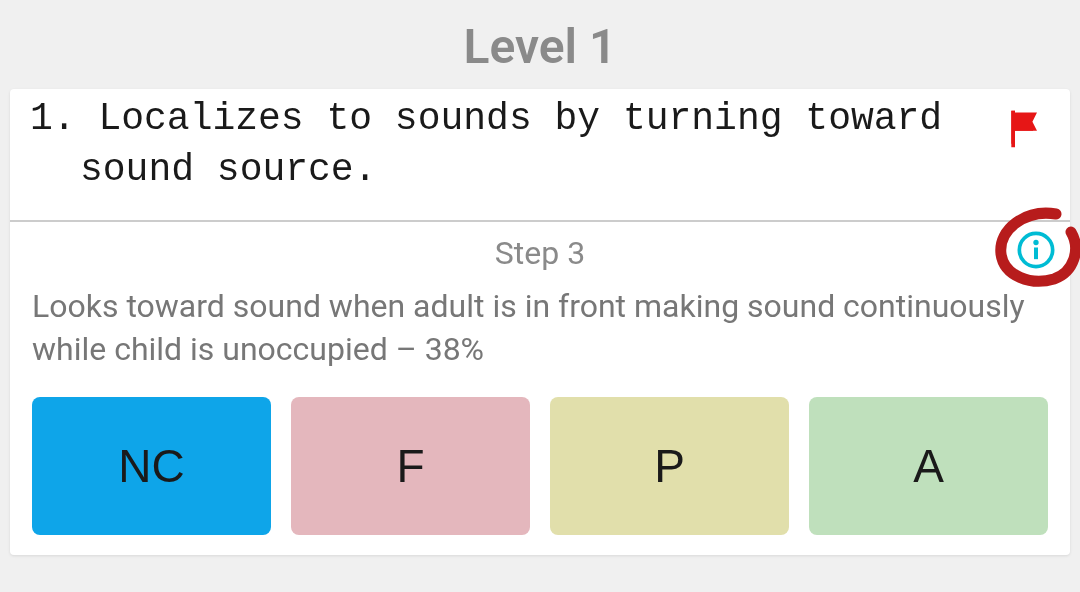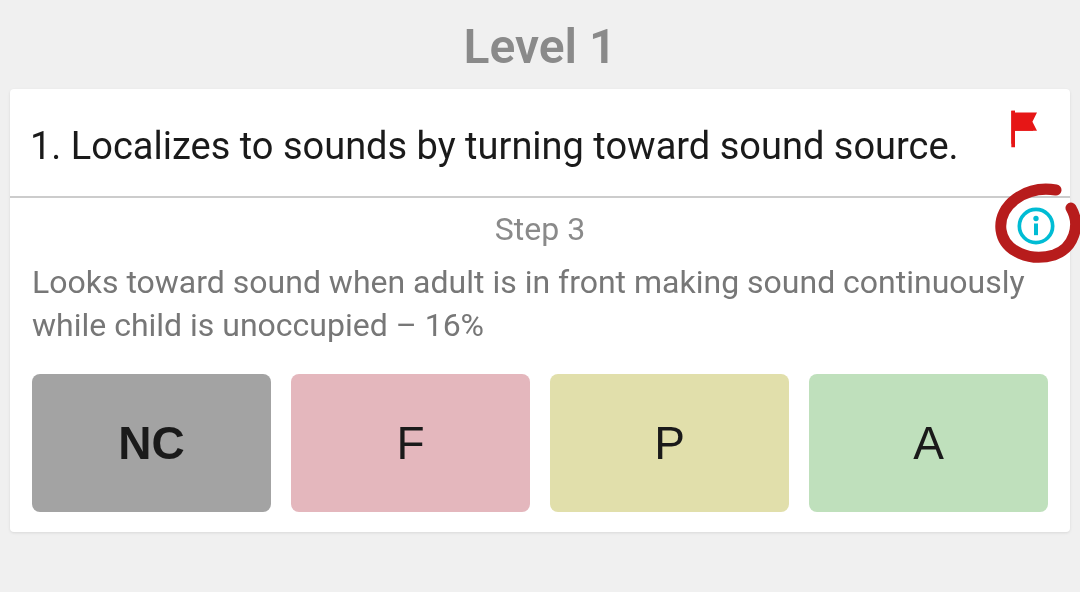--- a/index.html
+++ b/index.html
@@ -22,23 +22,24 @@
       padding: 18px 0 14px 0;
     }
     .card {
       background: #ffffff;
       margin: 0 10px;
       border-radius: 4px;
       box-shadow: 0 1px 3px rgba(0,0,0,0.1);
       position: relative;
     }
     .card-header {
-      padding: 32px 20px 24px 20px;
+      padding: 4px 20px 24px 20px;
       border-bottom: 2px solid #cccccc;
       position: relative;
+      font-family: Liberation Mono, monospace;
     }
     .question-text {
       font-size: 38px;
       font-weight: 400;
       color: #1a1a1a;
       line-height: 1.35;
       padding-right: 80px;
       padding-left: 50px;
       text-indent: -50px;
     }
@@ -88,22 +89,21 @@
       border-radius: 8px;
       font-size: 46px;
       font-weight: 500;
       color: #1a1a1a;
       cursor: pointer;
       display: flex;
       align-items: center;
       justify-content: center;
     }
     .btn-nc {
-      background: #a3a3a3;
-      font-weight: bold;
+      background: #0ea5e9;
     }
     .btn-f {
       background: #e4b7bd;
     }
     .btn-p {
       background: #e1dfab;
     }
     .btn-a {
       background: #bfe0bc;
     }
@@ -131,21 +131,21 @@
         <circle cx="12" cy="12" r="10" fill="none" stroke-width="2.2" stroke="#00bcd4"></circle>
         <circle cx="12" cy="7.5" r="1.6" fill="#00bcd4"></circle>
         <rect x="10.8" y="10.5" width="2.4" height="7" fill="#00bcd4"></rect>
       </svg>
     </div>
     <div class="info-circle">
       <svg width="100" height="90" viewBox="0 0 100 90">
         <path d="M 70 10 C 40 5, 12 25, 15 50 C 18 72, 45 82, 68 75 C 88 68, 95 45, 85 28" fill="none" stroke-width="11" stroke-linecap="round" stroke="#b71c1c"></path>
       </svg>
     </div>
-    <div class="step-description">Looks toward sound when adult is in front making sound continuously while child is unoccupied  – 16%</div>
+    <div class="step-description">Looks toward sound when adult is in front making sound continuously while child is unoccupied  – 38%</div>
   </div>
 
   <div class="buttons-row">
     <button class="score-button btn-nc">NC</button>
     <button class="score-button btn-f">F</button>
     <button class="score-button btn-p">P</button>
     <button class="score-button btn-a">A</button>
   </div>
 </div>
 

